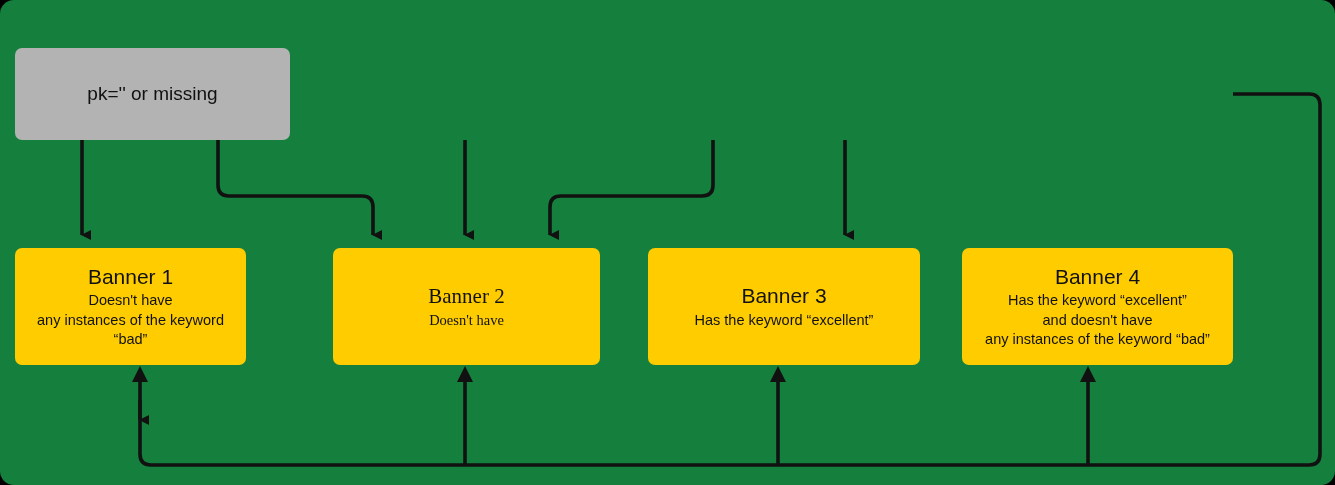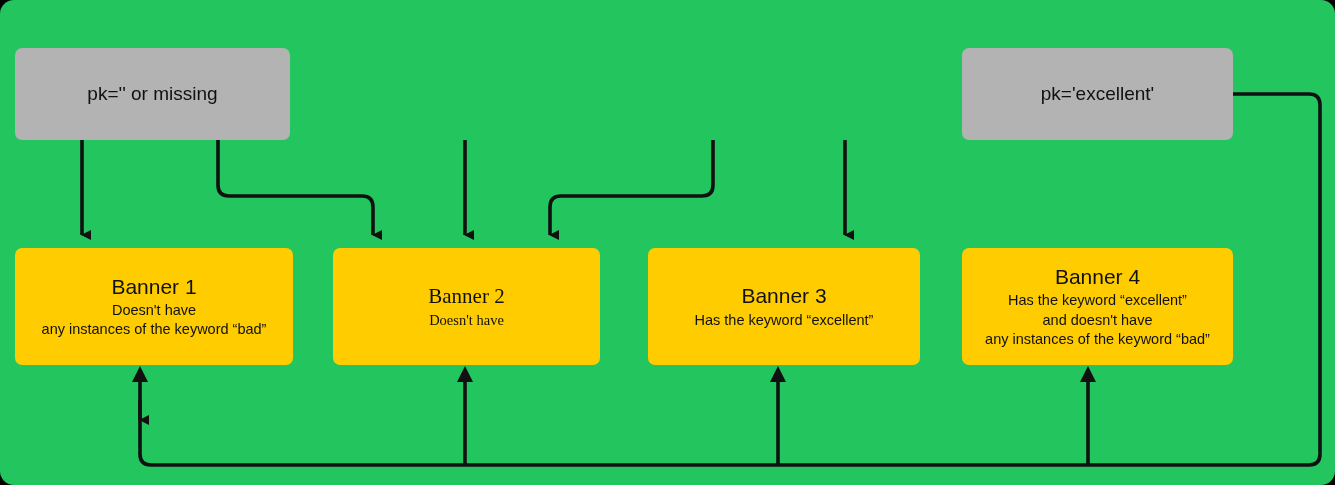--- a/index.html
+++ b/index.html
@@ -10,21 +10,21 @@
   body {
     width: 1335px;
     height: 485px;
     overflow: hidden;
     font-family: "Liberation Sans", sans-serif;
   }
   #canvas {
     position: relative;
     width: 1335px;
     height: 485px;
-    background: #22c55e;
+    background: #15803d;
     border-radius: 14px;
     overflow: hidden;
   }
   svg.wires {
     position: absolute;
     left: 0;
     top: 0;
     width: 1335px;
     height: 485px;
     pointer-events: none;
@@ -99,25 +99,22 @@
       </g>
     </g>
   </svg>
 
   <div class="node cond" style="left:15px; top:48px; width:275px; height:92px;">
     <span>pk='' or missing</span>
   </div>
 
 
 
-  <div class="node cond" style="left:962px; top:48px; width:271px; height:92px;">
-    <span>pk='excellent'</span>
-  </div>
 
-  <div class="node banner" style="left:15px; top:248px; width:278px; height:117px;">
+  <div class="node banner" style="left:15px; top:248px; width:231px; height:117px;">
     <div class="title">Banner 1</div>
     <div class="desc">Doesn't have</div>
     <div class="desc">any instances of the keyword “bad”</div>
   </div>
 
   <div class="node banner" style="left:333px; top:248px; width:267px; height:117px;font-family:Liberation Serif, serif;">
     <div class="title">Banner 2</div>
     <div class="desc">Doesn't have</div>
   </div>
 

